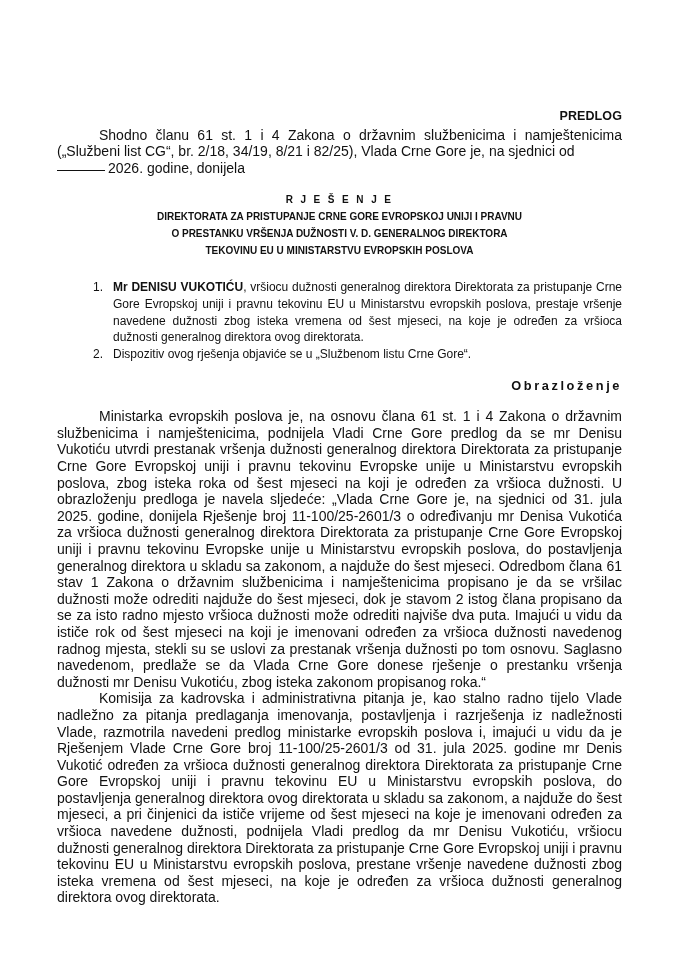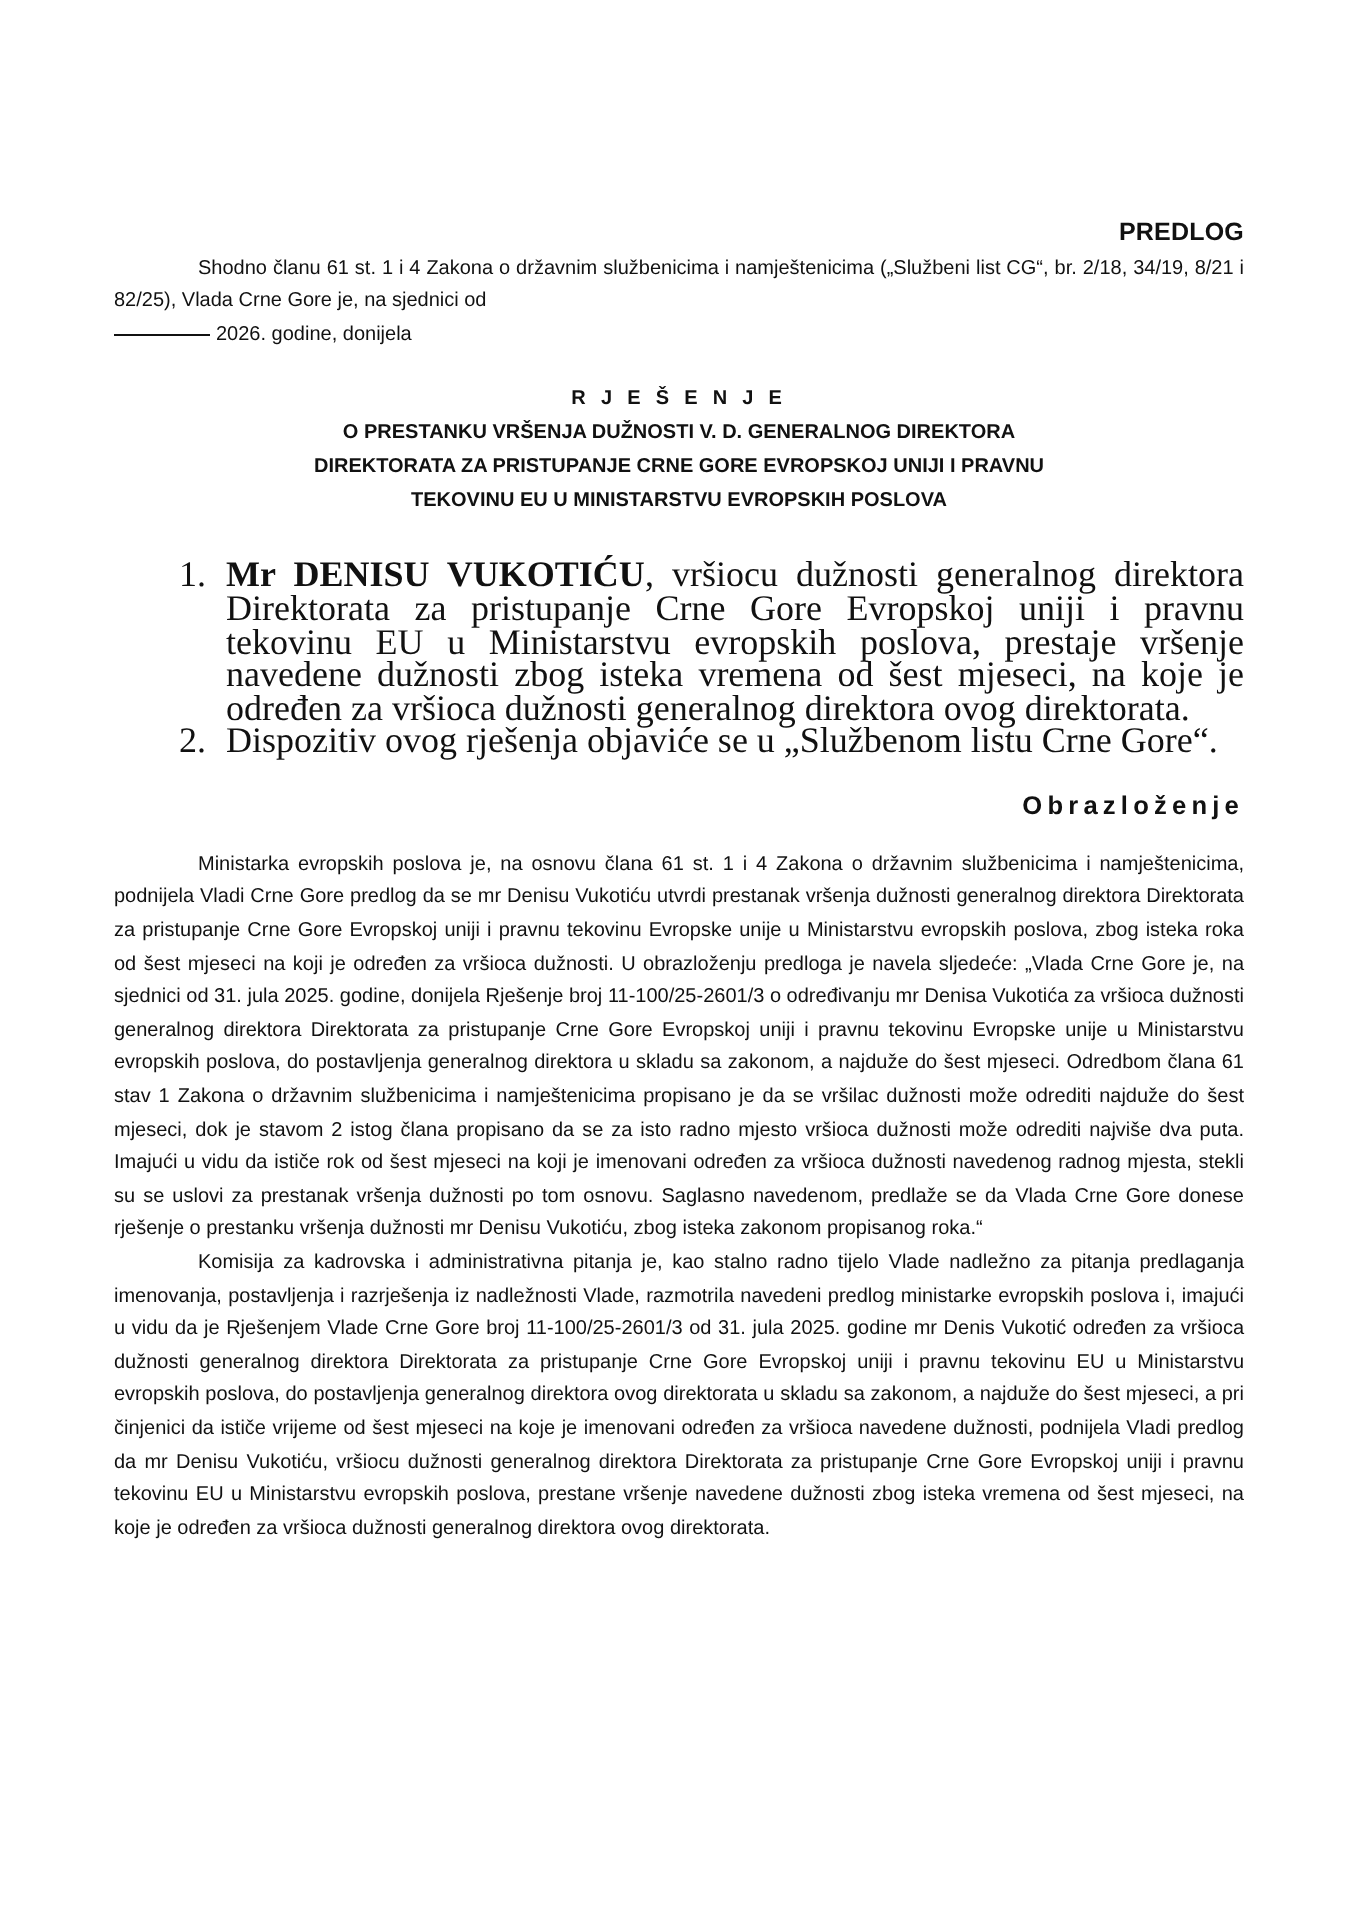--- a/index.html
+++ b/index.html
@@ -35,21 +35,21 @@
   .label-predlog {
     text-align: right;
     font-size: 12.5px;
     font-weight: bold;
     line-height: 16.5px;
     letter-spacing: 0.1px;
     margin: 0 0 2px 0;
   }
 
   .para {
-    font-size: 10px;
+    font-size: 14px;
     line-height: 16.6px;
     text-align: justify;
     text-justify: inter-word;
     margin: 0;
     hyphens: none;
   }
   .para.indent {
     text-indent: 42px;
   }
 
@@ -84,25 +84,24 @@
   ol.items {
     margin: 0;
     padding: 0;
     list-style: none;
     counter-reset: it;
   }
   ol.items > li {
     counter-increment: it;
     position: relative;
     padding-left: 36px;
-    font-size: 18px;
+    font-size: 12px;
     line-height: 16.6px;
     text-align: justify;
     margin: 0 0 0 20px;
-    font-family: Liberation Serif, serif;
   }
   ol.items > li::before {
     content: counter(it) ".";
     position: absolute;
     left: 0;
     top: 0;
     width: 26px;
     text-align: right;
     font-weight: normal;
   }
@@ -126,22 +125,22 @@
     <div class="label-predlog">PREDLOG</div>
 
     <p class="para indent">Shodno članu 61 st. 1 i 4 Zakona o državnim službenicima i namještenicima („Službeni list CG“, br. 2/18, 34/19, 8/21 i 82/25), Vlada Crne Gore je, na sjednici od</p>
 
     <p class="para"><span class="blank-line"></span><span>2026. godine, donijela</span></p>
 
     <div class="spacer-md"></div>
 
     <div class="doc-title">
       <span class="kicker">R J E Š E N J E</span>
+      <span class="subject">DIREKTORATA ZA PRISTUPANJE CRNE GORE EVROPSKOJ UNIJI I PRAVNU</span>
       <span class="subject">O PRESTANKU VRŠENJA DUŽNOSTI V. D. GENERALNOG DIREKTORA</span>
-      <span class="subject">DIREKTORATA ZA PRISTUPANJE CRNE GORE EVROPSKOJ UNIJI I PRAVNU</span>
       <span class="subject">TEKOVINU EU U MINISTARSTVU EVROPSKIH POSLOVA</span>
     </div>
 
     <div class="spacer-lg"></div>
 
     <ol class="items">
       <li><b>Mr DENISU VUKOTIĆU</b><span>, vršiocu dužnosti generalnog direktora Direktorata za pristupanje Crne Gore Evropskoj uniji i pravnu tekovinu EU u Ministarstvu evropskih poslova, prestaje vršenje navedene dužnosti zbog isteka vremena od šest mjeseci, na koje je određen za vršioca dužnosti generalnog direktora ovog direktorata.</span></li>
       <li><span>Dispozitiv ovog rješenja objaviće se u „Službenom listu Crne Gore“.</span></li>
     </ol>
 

